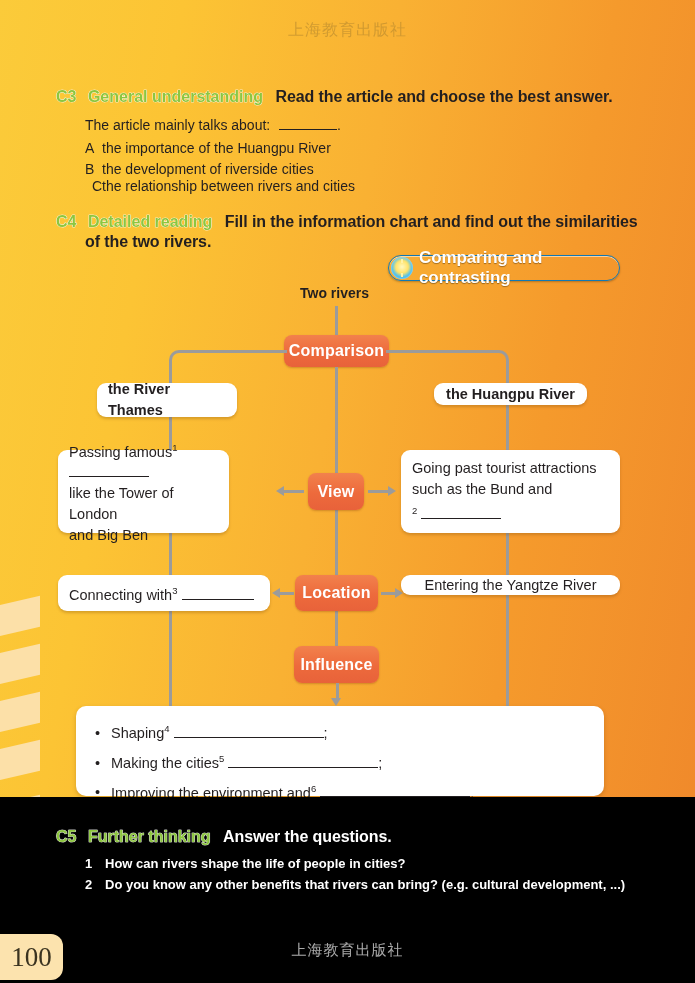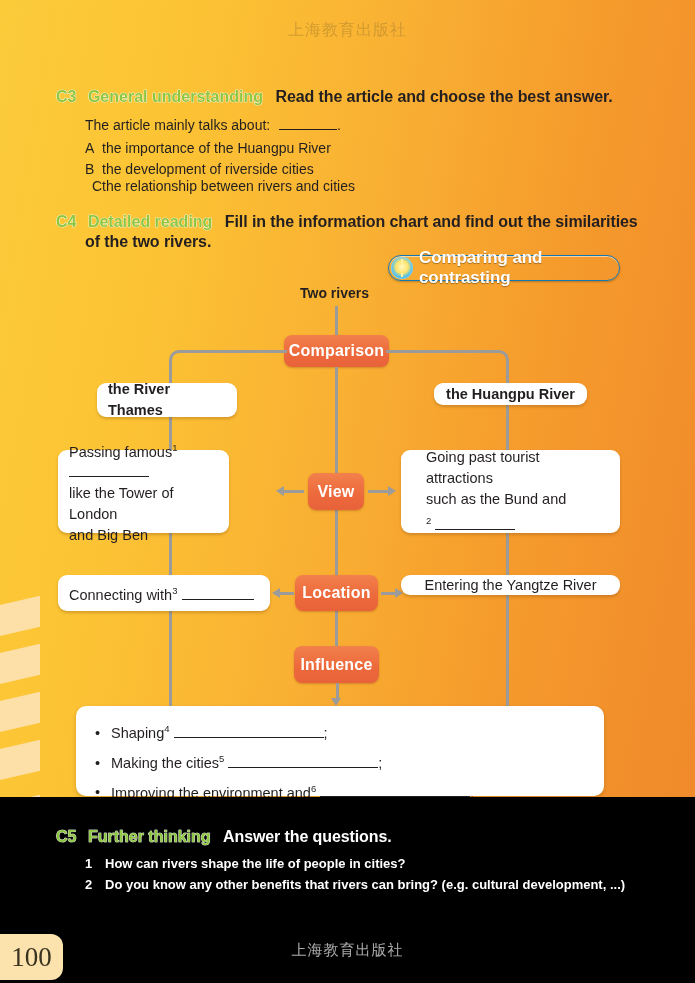--- a/index.html
+++ b/index.html
@@ -279,21 +279,21 @@
 
     <div class="arrow-l" style="left:276px; top:486px; width:28px; height:11px;">
       <span class="head"></span>
         <span class="stem" style="left:7px; width:21px;"></span>
     </div>
     <div class="arrow-r" style="left:368px; top:486px; width:28px; height:11px;">
       <span class="stem" style="left:0; width:21px;"></span>
         <span class="head"></span>
     </div>
 
-    <div class="wbox" style="left:401px; top:450px; width:219px; height:83px;padding-left:14px;">
+    <div class="wbox" style="left:401px; top:450px; width:219px; height:83px;">
       <div class="txt">
         <span>Going past tourist attractions</span><br>
         <span>such as the Bund and</span><br>
         <span class="sup">2</span>
         <span class="fill-line" style="width:80px;"></span>
       </div>
     </div>
 
     <div class="wbox" style="left:58px; top:575px; width:212px; height:36px;">
       <div class="txt">

